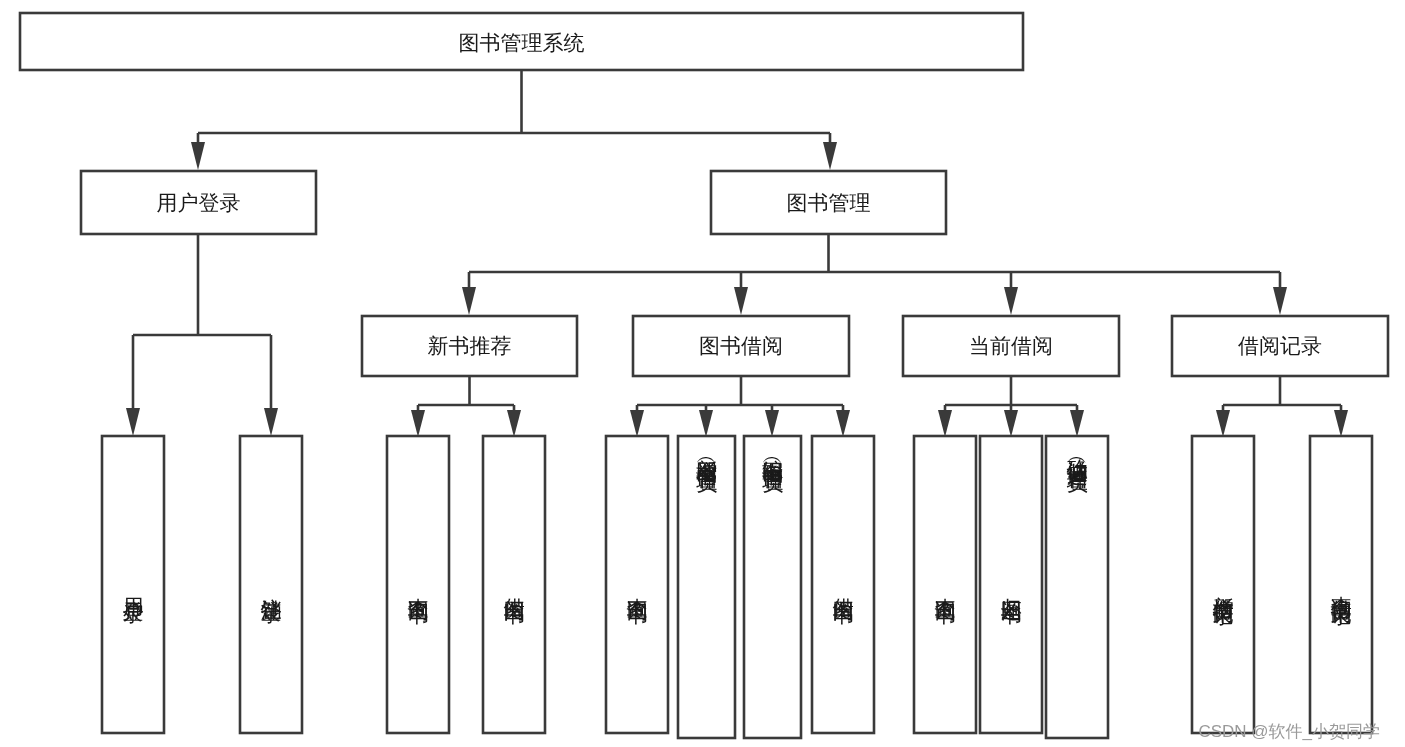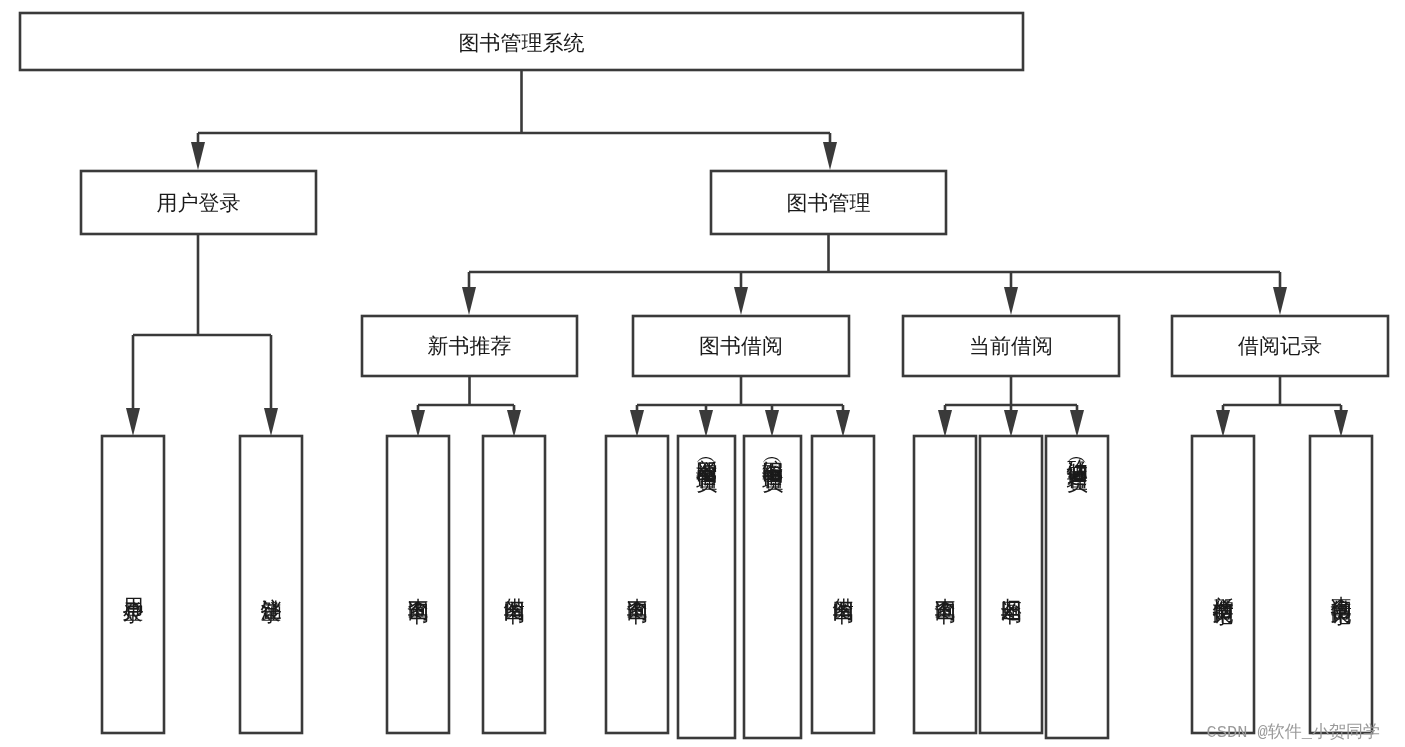--- a/index.html
+++ b/index.html
@@ -63,21 +63,21 @@
     align-items: center;
     justify-content: center;
     white-space: nowrap;
     pointer-events: none;
     user-select: none;
   }
   .watermark {
     position: absolute;
     right: 14px;
     bottom: 4px;
-    font-family: Liberation Mono, monospace;
+    font-family: Liberation Sans, sans-serif;
     font-size: 17px;
     color: #9a9a9a;
     white-space: nowrap;
     user-select: none;
   }
 </style>
 </head>
 <body>
 
 <div id="diagram-root">

